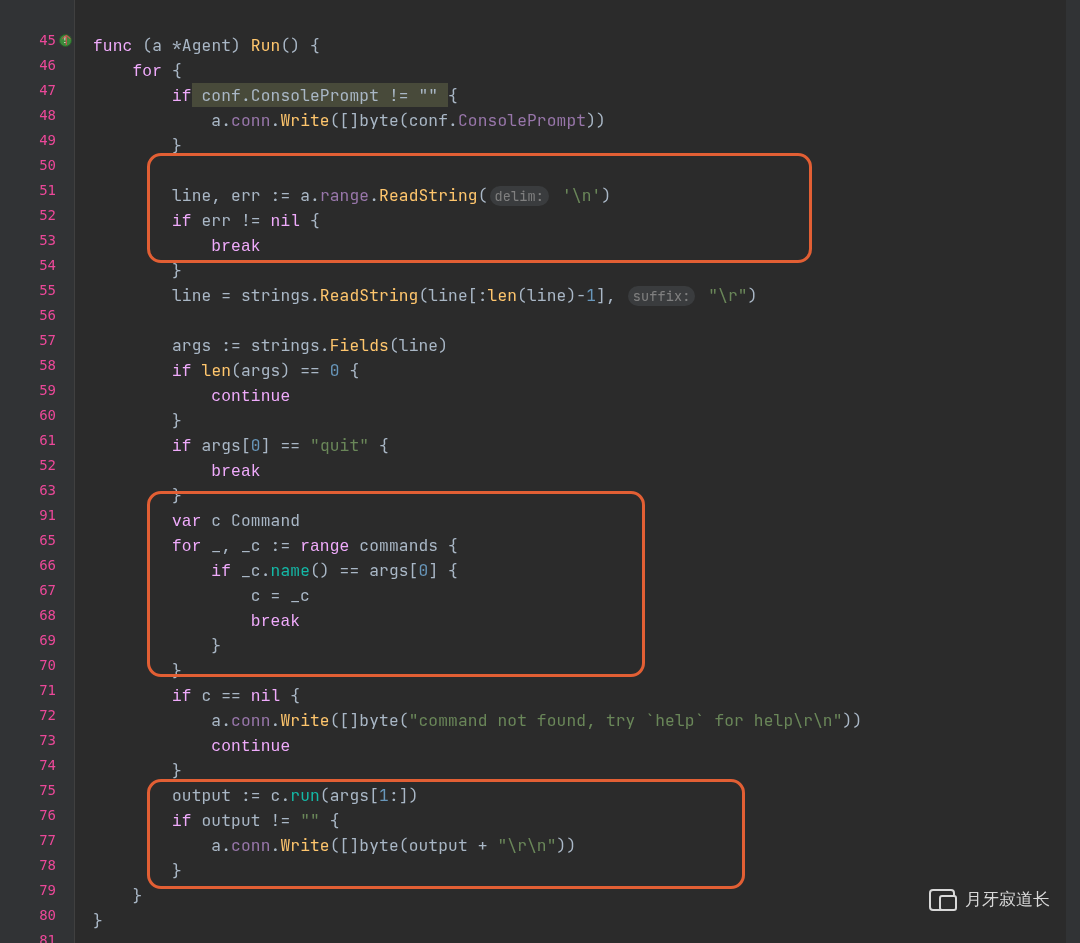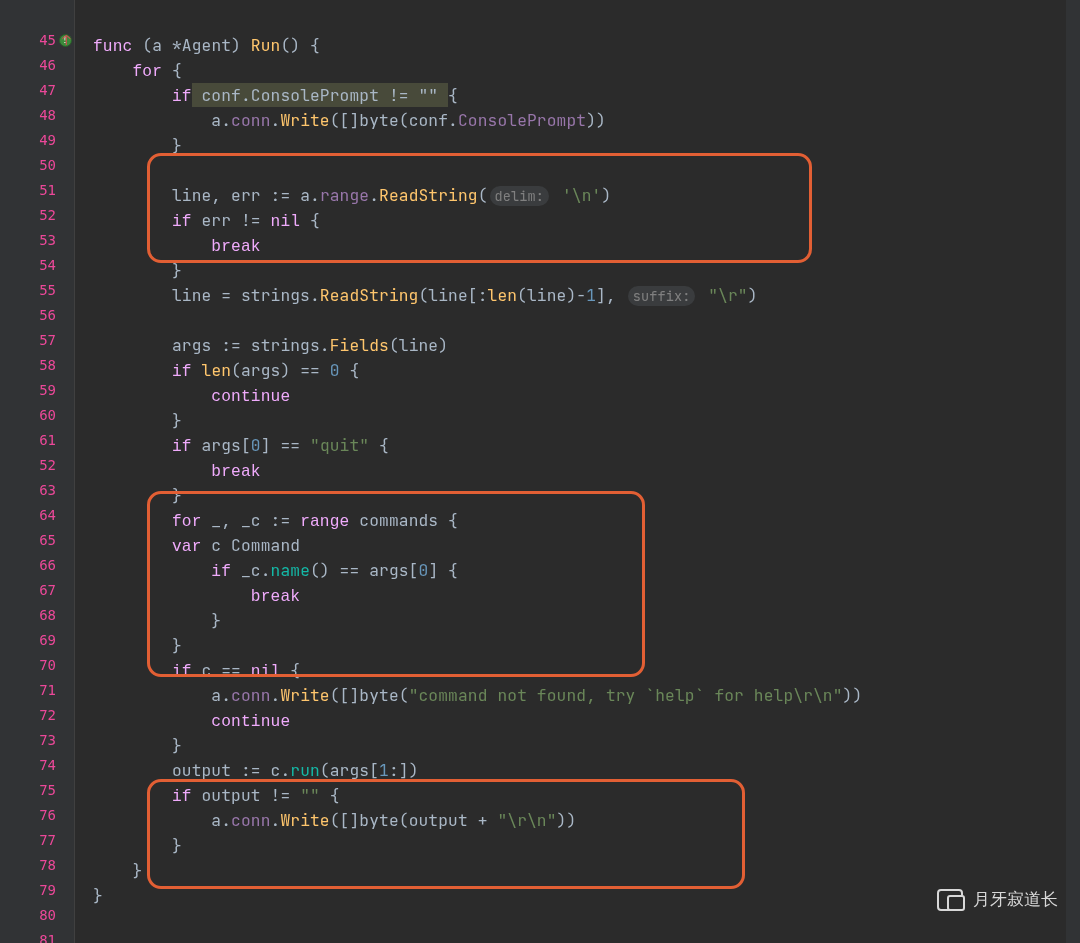--- a/index.html
+++ b/index.html
@@ -111,21 +111,21 @@
   .hlbox {
     position: absolute;
     border: 3px solid #e25f34;
     border-radius: 14px;
     pointer-events: none;
     z-index: 5;
   }
   
   .watermark {
     position: absolute;
-    right: 22px;
+    right: 30px;
     bottom: 32px;
     display: flex;
     align-items: center;
     gap: 8px;
     color: #d8d8d8;
     font-family: 'Microsoft YaHei', sans-serif;
     font-size: 17px;
     z-index: 20;
   }
   .wm-icon {
@@ -219,21 +219,21 @@
         <div class="line-row">
           <span class="line-number">61</span>
         </div>
         <div class="line-row">
           <span class="line-number">52</span>
         </div>
         <div class="line-row">
           <span class="line-number">63</span>
         </div>
         <div class="line-row">
-          <span class="line-number">64</span>
+          <span class="line-number">91</span>
         </div>
         <div class="line-row">
           <span class="line-number">65</span>
         </div>
         <div class="line-row">
           <span class="line-number">66</span>
         </div>
         <div class="line-row">
           <span class="line-number">67</span>
         </div>
@@ -324,26 +324,27 @@
     <div class="code-line">            <span class="kw">continue</span></div>
 
     <div class="code-line">        <span>}</span></div>
 
     <div class="code-line">        <span class="kw">if</span><span> args[</span><span class="num">0</span><span>] == </span><span class="str">"quit"</span><span> {</span></div>
 
     <div class="code-line">            <span class="kw">break</span></div>
 
     <div class="code-line">        <span>}</span></div>
 
+    <div class="code-line">        <span class="kw">var</span><span> c </span><span>Command</span></div>
+
     <div class="code-line">        <span class="kw">for</span><span> _, _c := </span><span class="kw">range</span><span> commands</span><span> {</span></div>
 
-    <div class="code-line">        <span class="kw">var</span><span> c </span><span>Command</span></div>
-
     <div class="code-line">            <span class="kw">if</span><span> _c.</span><span class="mth">name</span><span>() == args[</span><span class="num">0</span><span>]</span><span> {</span></div>
 
+    <div class="code-line">                <span>c = _c</span></div>
 
     <div class="code-line">                <span class="kw">break</span></div>
 
     <div class="code-line">            <span>}</span></div>
 
     <div class="code-line">        <span>}</span></div>
 
     <div class="code-line">        <span class="kw">if</span><span> c == </span><span class="kw">nil</span><span> {</span></div>
 
     <div class="code-line">            <span>a.</span><span class="field">conn</span><span>.</span><span class="call">Write</span><span>([]byte(</span><span class="str">"command not found, try `help` for help\r\n"</span><span>))</span></div>

